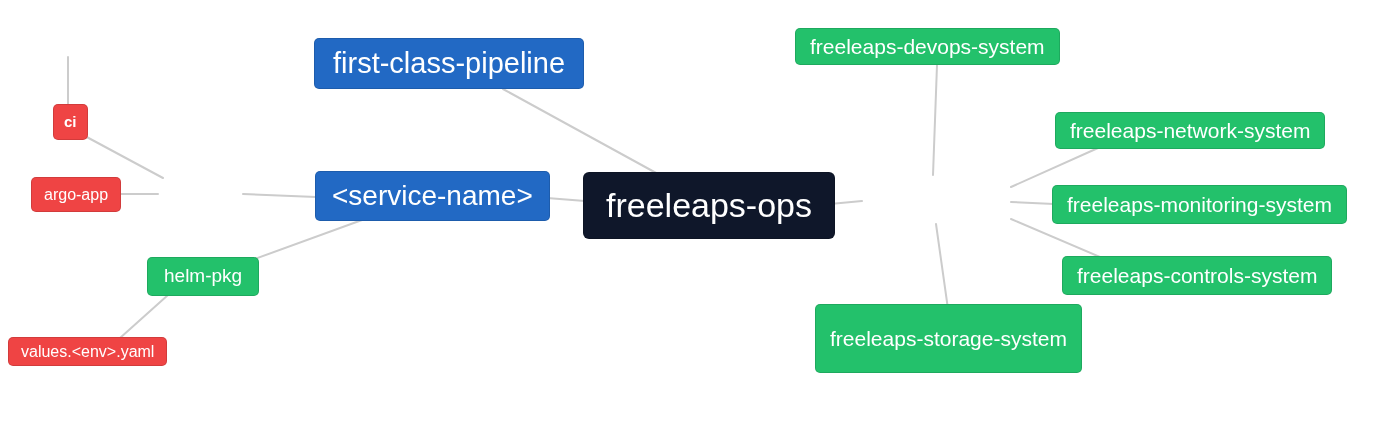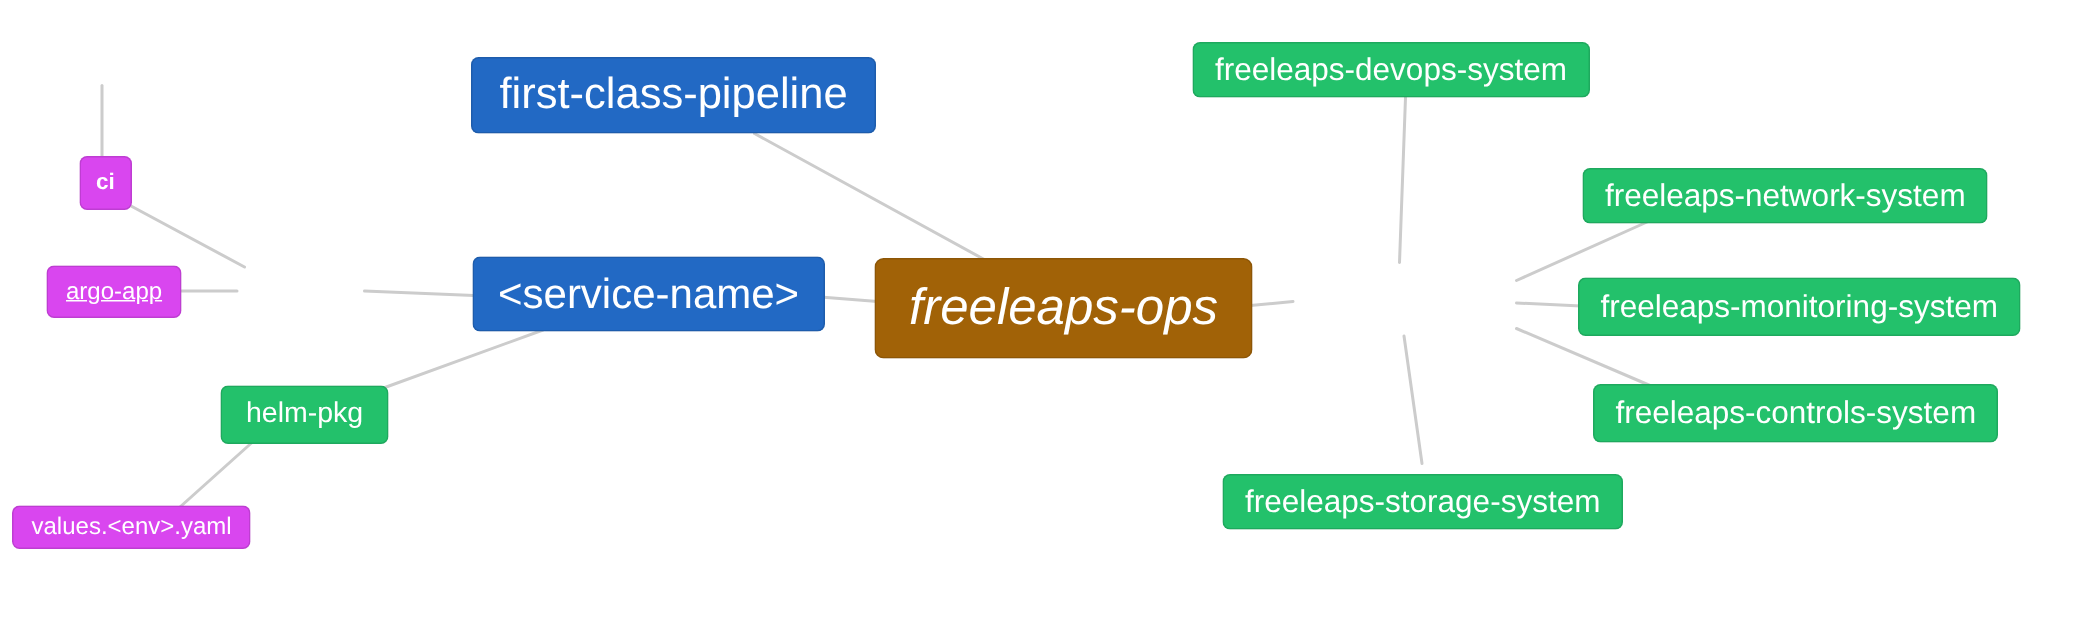--- a/index.html
+++ b/index.html
@@ -35,40 +35,40 @@
     border-radius: 5px;
     white-space: nowrap;
     display: inline-block;
     line-height: 1.2;
     box-sizing: border-box;
     border: 1px solid rgba(0,0,0,0.12);
     cursor: pointer;
   }
   .blue   { background: #2269c4; }
   .green  { background: #23c16b; }
-  .red    { background: #d946ef; }
+  .red    { background: #ef4444; }
   .orange { background: #f8a61f; }
-  .dark   { background: #a16207; font-style: italic; }
+  .dark   { background: #0f172a; }
 
   
   .n-jenkinsfile { left: 20px;  top: 27px;  font-size: 13px; padding: 7px 16px; }
   .n-ci          { left: 53px;  top: 104px; font-size: 15px; padding: 8px 10px; font-weight: bold; }
-  .n-argo-app    { left: 31px;  top: 177px; font-size: 16px; padding: 7px 12px; text-decoration: underline; }
+  .n-argo-app    { left: 31px;  top: 177px; font-size: 16px; padding: 7px 12px; }
   .n-env         { left: 157px; top: 175px; font-size: 20px; padding: 7px 16px; }
   .n-helm-pkg    { left: 147px; top: 257px; font-size: 19px; padding: 7px 16px; }
   .n-values      { left: 8px;   top: 337px; font-size: 16px; padding: 4px 12px; }
   .n-fcp         { left: 314px; top: 38px;  font-size: 29px; padding: 7px 18px; }
   .n-service     { left: 315px; top: 171px; font-size: 28px; padding: 7px 16px; }
   .n-ops         { left: 583px; top: 172px; font-size: 34px; padding: 12px 22px; border-radius: 6px; }
   .n-manifests   { left: 851px; top: 174px; font-size: 27px; padding: 8px 20px; }
   .n-devops      { left: 795px; top: 28px;  font-size: 21px; padding: 5px 14px; }
   .n-network     { left: 1055px; top: 112px; font-size: 21px; padding: 5px 14px; }
   .n-monitoring  { left: 1052px; top: 185px; font-size: 21px; padding: 6px 14px; }
   .n-controls    { left: 1062px; top: 256px; font-size: 21px; padding: 6px 14px; }
-  .n-storage     { left: 815px;  top: 316px; font-size: 21px; padding: 5px 14px; text-align: right; }
+  .n-storage     { left: 815px;  top: 304px; font-size: 21px; padding: 21px 14px; text-align: right; }
 </style>
 </head>
 <body>
 
 <div class="canvas">
 
   <svg class="edges" viewBox="0 0 1390 421" xmlns="http://www.w3.org/2000/svg">
     <line x1="68" y1="57" x2="68" y2="105"></line>
     <line x1="83" y1="135" x2="163" y2="178"></line>
     <line x1="121" y1="194" x2="158" y2="194"></line>

